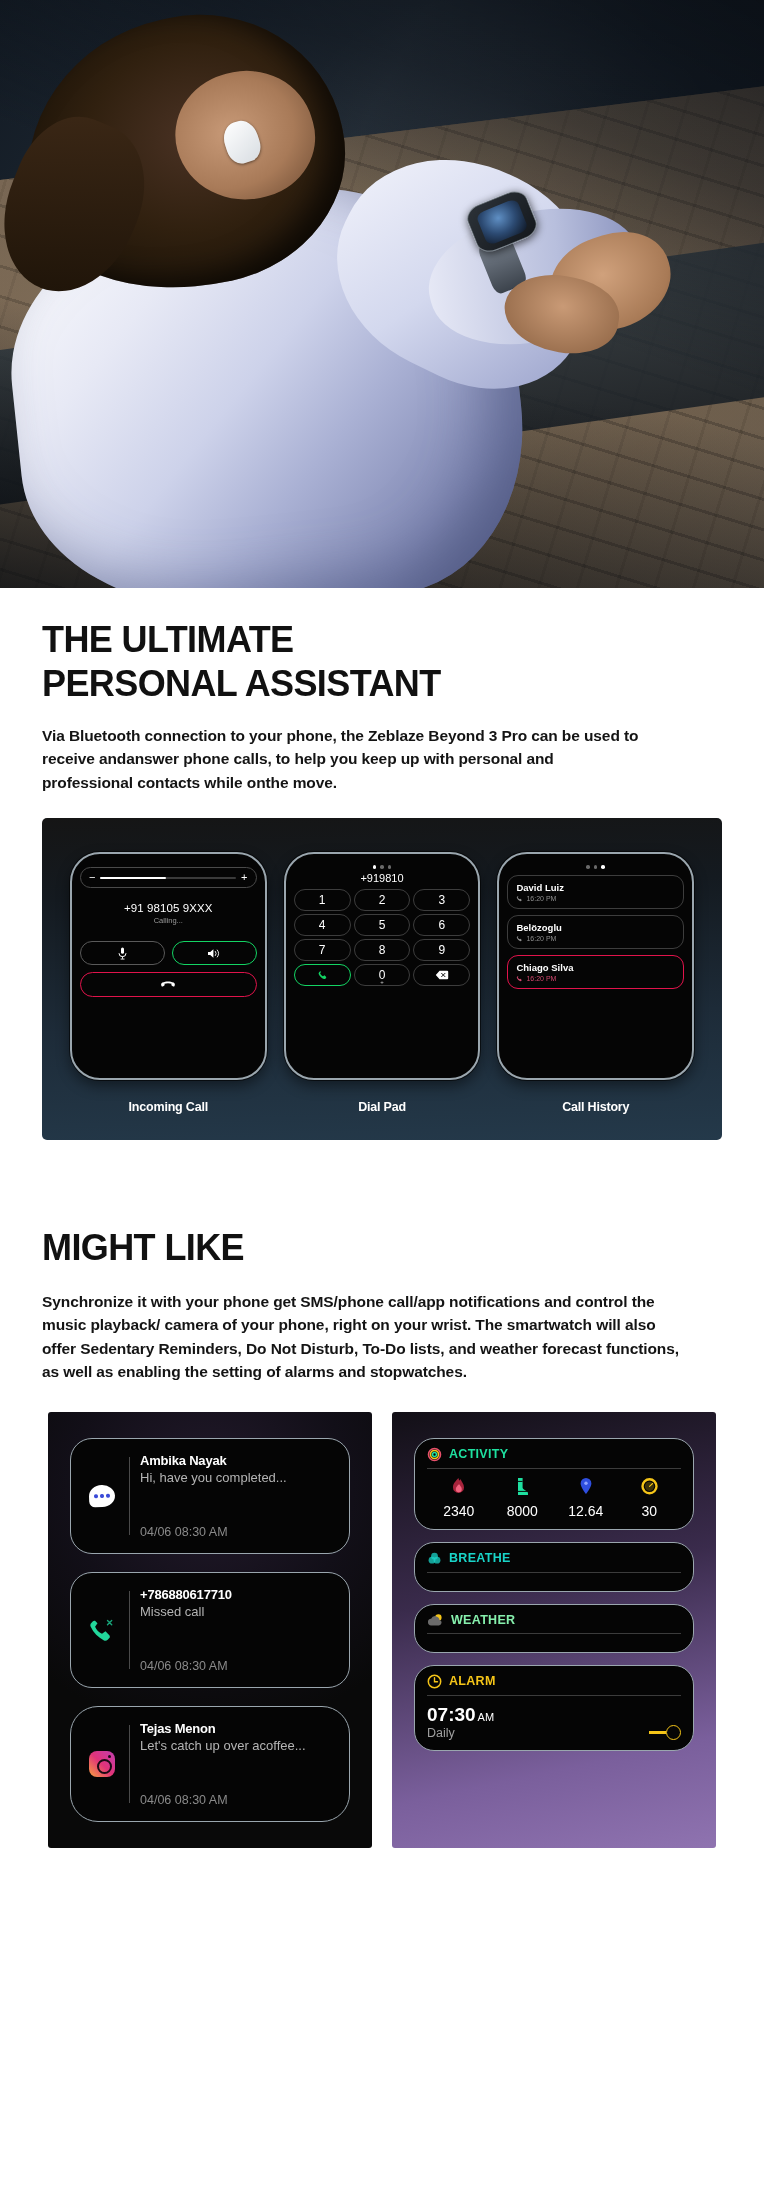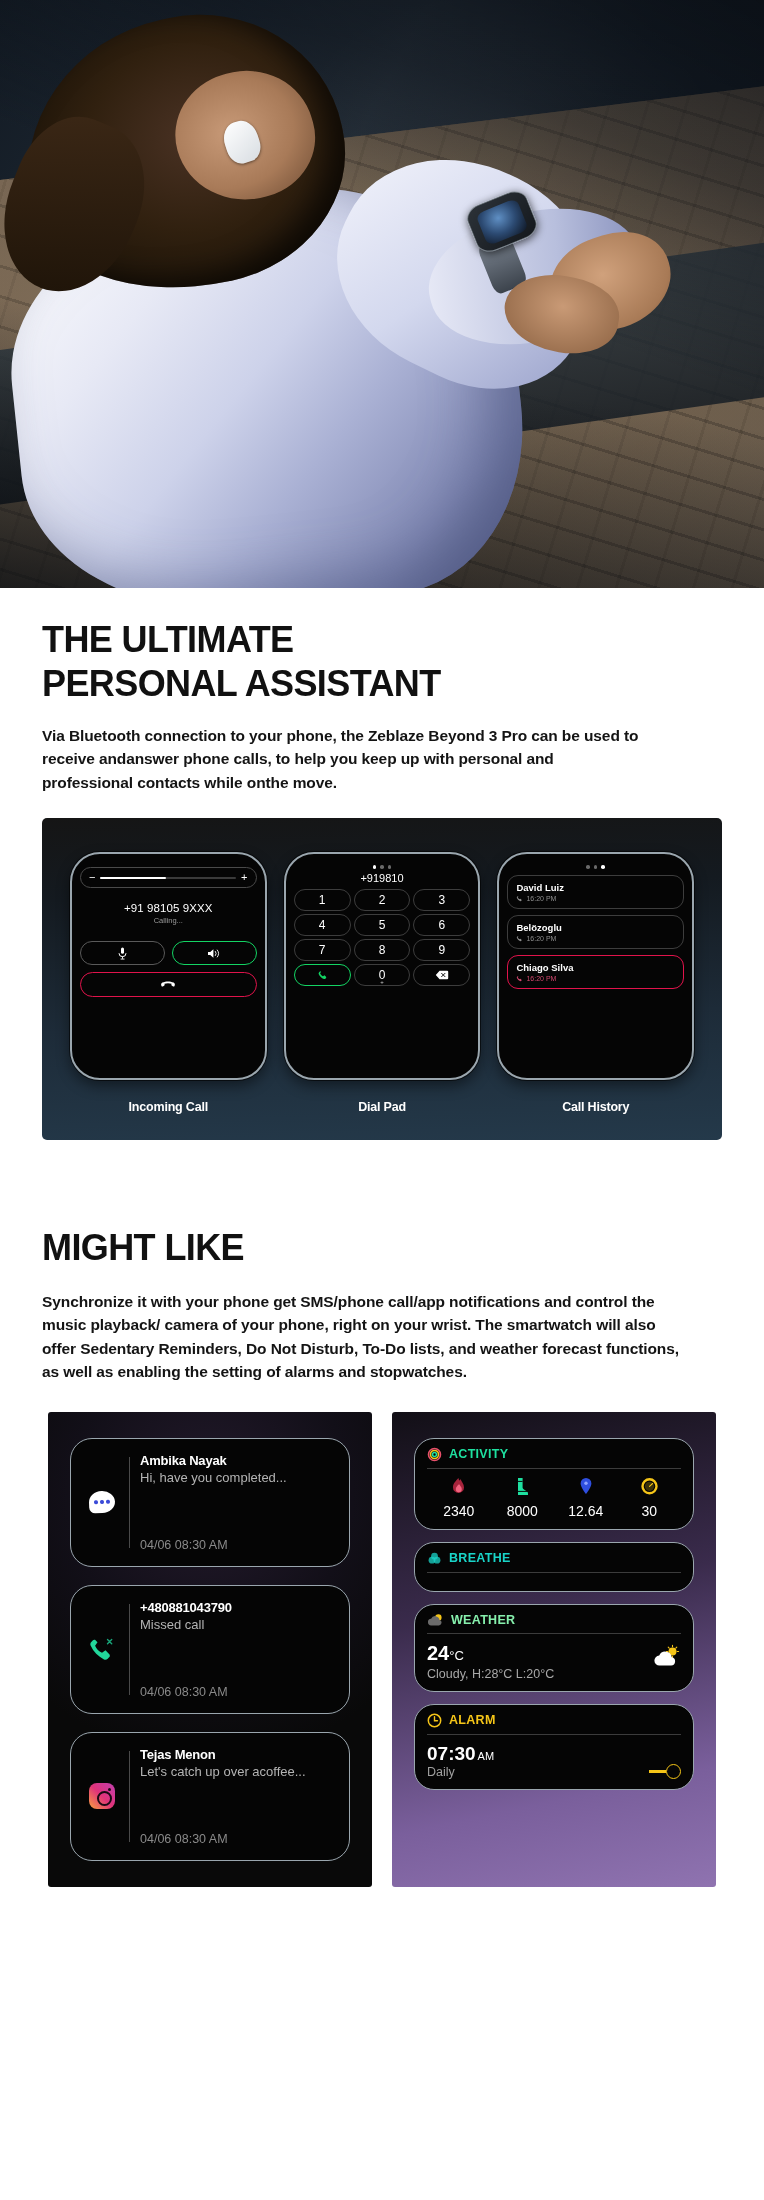--- a/index.html
+++ b/index.html
@@ -299,28 +299,28 @@
   }
   .feat-right {
     background: linear-gradient(168deg, #120f16 0%, #3a2b4c 40%, #7a5f9c 78%, #8f73b0 100%);
   }
 
   
   .notif {
     background: #050505;
     border: 1px solid #9aa6ae;
     border-radius: 22px;
-    height: 129px;
+    height: 116px;
     padding: 14px 14px;
     display: flex;
     align-items: center;
     gap: 10px;
     margin-bottom: 18px;
   }
-  .notif:last-child { margin-bottom: 0; }
+  .notif:last-child { margin-bottom: 0; border-radius: 28px; }
   .notif-icon { width: 34px; flex: 0 0 34px; display: flex; align-items: center; justify-content: center; }
   .notif-divider { width: 1px; align-self: stretch; background: #4a4a4a; margin: 4px 0; }
   .notif-body { flex: 1; display: flex; flex-direction: column; height: 100%; }
   .notif-title { color: #ffffff; font-size: 13px; font-weight: 700; letter-spacing: -0.2px; }
   .notif-sub { color: #b4b4b4; font-size: 13px; line-height: 1.28; margin-top: 2px; }
   .notif-time { color: #8a8a8a; font-size: 12.5px; margin-top: auto; }
 
   .bubble-icon {
     width: 26px; height: 22px; background: #ffffff; border-radius: 50% 50% 50% 6px;
     display: flex; align-items: center; justify-content: center; gap: 2.5px;
@@ -568,21 +568,21 @@
 
     <div class="notif">
       <div class="notif-icon">
         <svg width="26" height="26" viewBox="0 0 26 26">
           <path d="M5.4 3.2l3.6 3.6-2.4 3.5c1.4 3.3 3.6 5.5 6.9 6.9l3.5-2.4 3.6 3.6c1 1 1 2.5 0 3.4l-1.4 1.4c-1 1-2.5 1.2-3.7.7C9.6 21 5 16.4 2.1 10.1c-.5-1.2-.3-2.7.7-3.7L4.2 5c.9-1 2.3-1 3.2 0z" fill="#22d79b" transform="translate(-0.5,-0.5)"></path>
           <path d="M18.5 3.6l4.2 4.2M22.7 3.6l-4.2 4.2" stroke="#18a57a" stroke-width="1.4" stroke-linecap="round"></path>
         </svg>
       </div>
       <div class="notif-divider"></div>
       <div class="notif-body">
-        <div class="notif-title">+480881043790</div>
+        <div class="notif-title">+786880617710</div>
         <div class="notif-sub">Missed call</div>
         <div class="notif-time">04/06 08:30 AM</div>
       </div>
     </div>
 
     <div class="notif">
       <div class="notif-icon">
         <span class="insta-icon"></span>
       </div>
       <div class="notif-divider"></div>
@@ -654,33 +654,20 @@
 
     <div class="widget">
       <div class="w-head w-blue">
         <svg width="17" height="14" viewBox="0 0 17 14">
           <circle cx="11.4" cy="4.4" r="3.2" fill="#f5c518"></circle>
           <path d="M4.4 12.4a3.3 3.3 0 01-.3-6.6 4.4 4.4 0 018.4 1.1 2.8 2.8 0 01-.5 5.5z" fill="#6b6b6b"></path>
         </svg>
         <span>WEATHER</span>
       </div>
       <div class="w-rule"></div>
-      <div class="weather-row">
-        <div>
-          <div class="temp">
-            <span>24</span><span class="deg">°C</span>
-          </div>
-          <div class="w-desc">Cloudy, H:28°C  L:20°C</div>
-        </div>
-        <svg width="30" height="24" viewBox="0 0 30 24" style="margin-top:2px;">
-          <circle cx="21.5" cy="7.5" r="4" fill="#f5c518"></circle>
-          <path d="M21.5 1.4v1.4M21.5 12.2v1.4M15.4 7.5h1.4M26.2 7.5h1.4M17.2 3.2l1 1M25.8 3.2l-1 1" stroke="#f5c518" stroke-width="1.1" stroke-linecap="round"></path>
-          <path d="M8.6 21.6a5 5 0 01-.4-10 6.6 6.6 0 0112.6 1.7 4.2 4.2 0 01-.7 8.3z" fill="#ffffff"></path>
-        </svg>
-      </div>
     </div>
 
     <div class="widget">
       <div class="w-head w-yellow">
         <svg width="15" height="15" viewBox="0 0 15 15">
           <circle cx="7.5" cy="7.5" r="6.2" fill="none" stroke="#f5c518" stroke-width="1.5"></circle>
           <path d="M7.5 3.7v4h3" stroke="#f5c518" stroke-width="1.4" fill="none" stroke-linecap="round"></path>
         </svg>
         <span>ALARM</span>
       </div>

